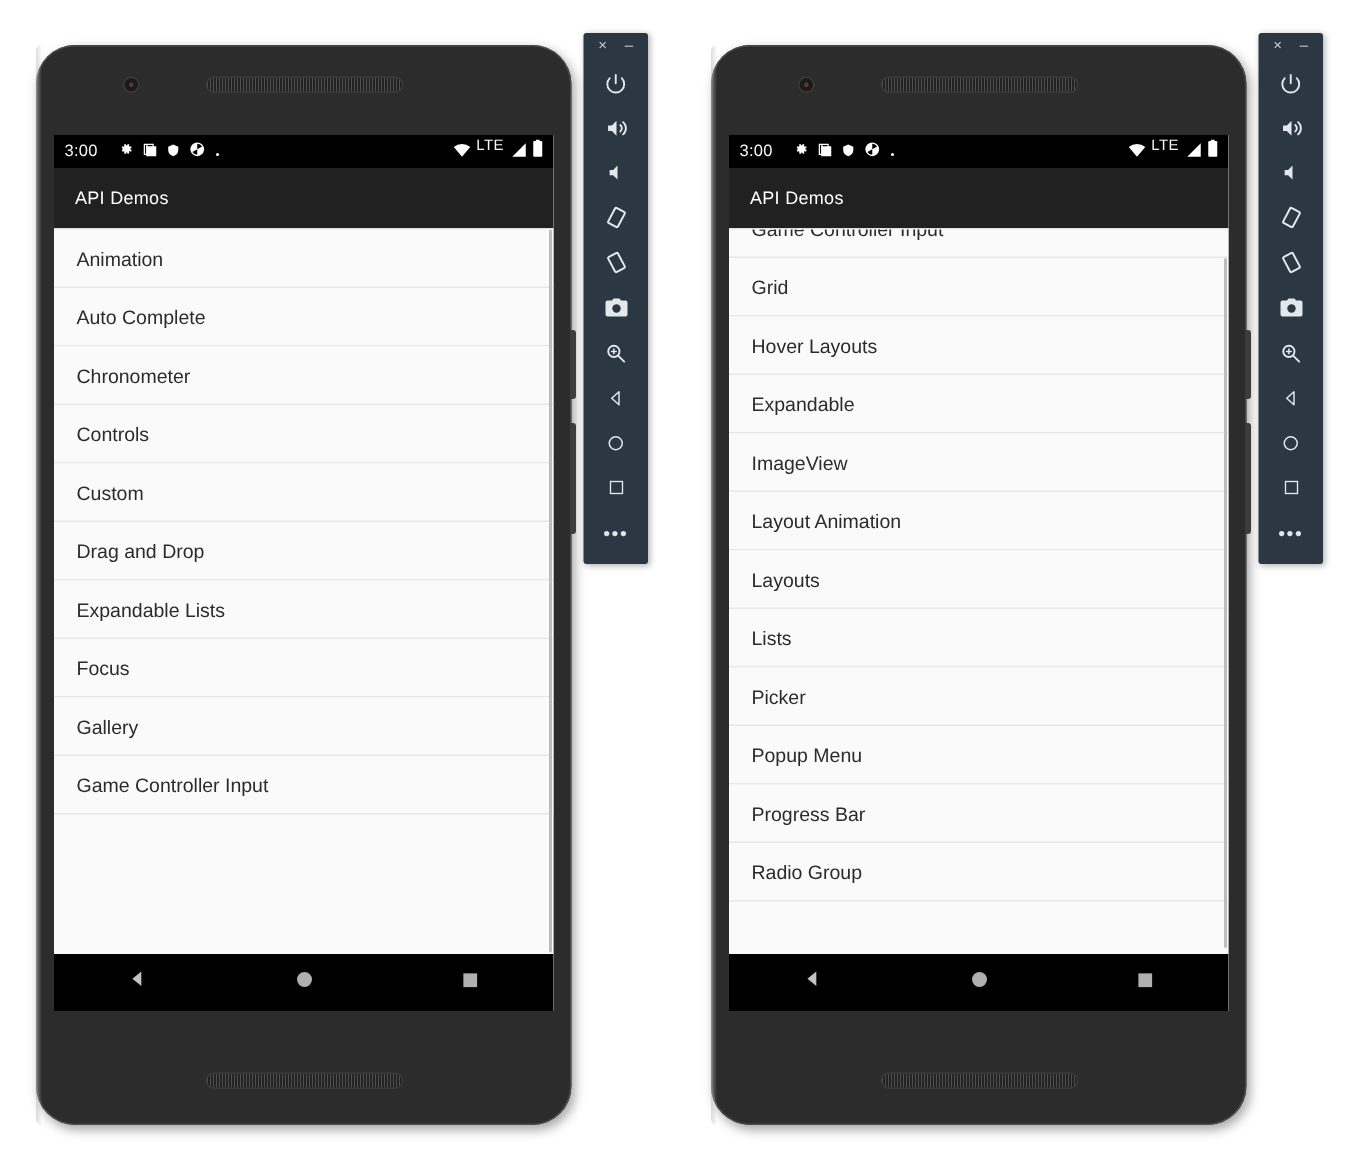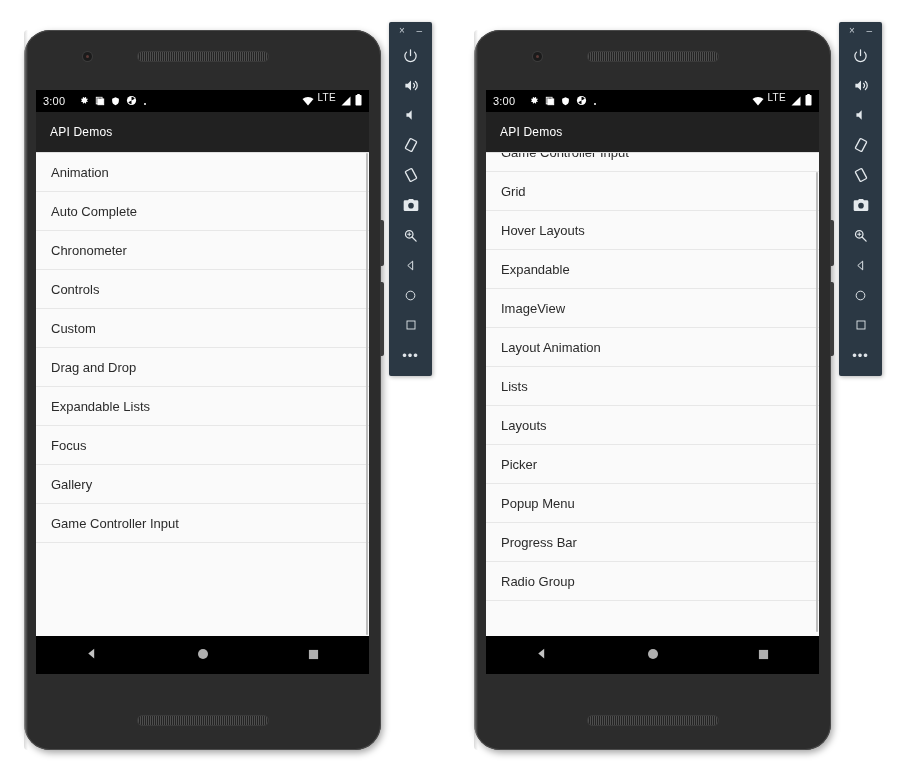--- a/index.html
+++ b/index.html
@@ -555,24 +555,24 @@
             <div class="list-row">
               <span>Expandable</span>
             </div>
             <div class="list-row">
               <span>ImageView</span>
             </div>
             <div class="list-row">
               <span>Layout Animation</span>
             </div>
             <div class="list-row">
+              <span>Layouts</span>
+            </div>
+            <div class="list-row">
               <span>Lists</span>
-            </div>
-            <div class="list-row">
-              <span>Layouts</span>
             </div>
             <div class="list-row">
               <span>Picker</span>
             </div>
             <div class="list-row">
               <span>Popup Menu</span>
             </div>
             <div class="list-row">
               <span>Progress Bar</span>
             </div>

